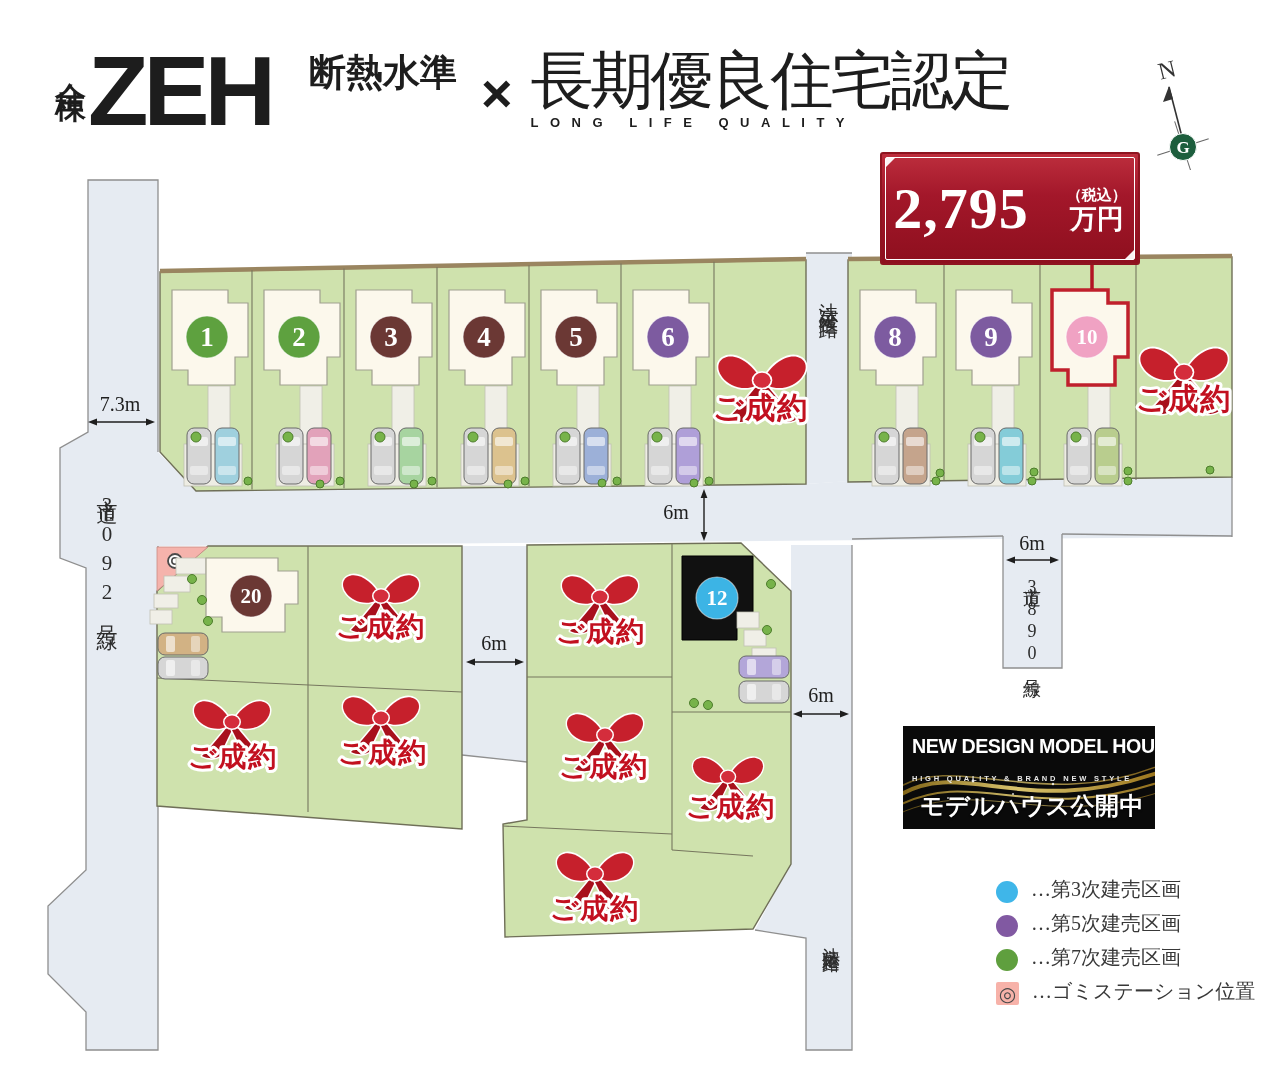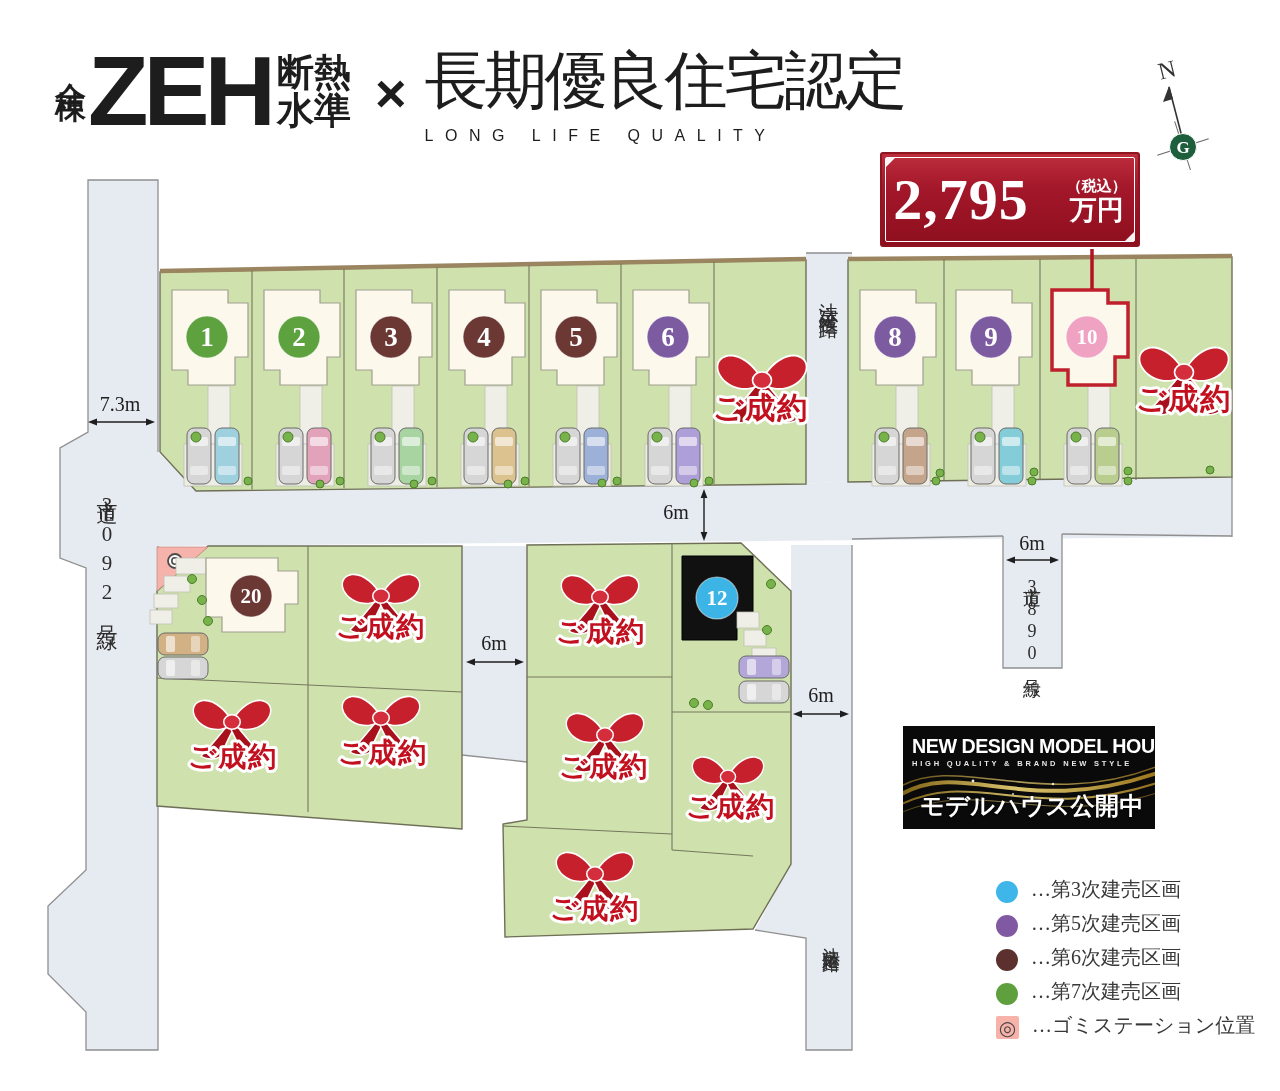--- a/index.html
+++ b/index.html
@@ -3,43 +3,43 @@
 <meta charset="utf-8">
 <style>
   html,body{margin:0;padding:0;background:#fff;}
   .page{position:relative;width:1280px;height:1091px;background:#fff;overflow:hidden;
         font-family:"Liberation Sans","DejaVu Sans",sans-serif;}
   
   .hdr{position:absolute;left:55px;top:50px;display:flex;align-items:flex-start;color:#1d1d1d;}
   .hdr-vert{writing-mode:vertical-rl;text-orientation:upright;font-size:31px;font-weight:900;
             letter-spacing:8px;line-height:1;margin-top:8px;height:86px;}
   .hdr-zeh{font-size:99px;font-weight:800;letter-spacing:-5px;line-height:.82;margin:0 6px 0 2px;text-align:center;}
-  .hdr-note{display:flex;flex-direction:column;font-size:37px;font-weight:800;line-height:1.04;margin-top:4px;}
+  .hdr-note{display:flex;flex-direction:row;font-size:37px;font-weight:800;line-height:1.04;margin-top:4px;margin-left:32px;}
   .hdr-cross{font-size:54px;font-weight:700;margin:16px 18px 0 24px;line-height:1;}
   .hdr-right{display:flex;flex-direction:column;}
   .hdr-title{font-size:63px;font-weight:400;letter-spacing:-3px;line-height:.98;white-space:nowrap;}
-  .hdr-sub{font-size:16px;font-weight:400;letter-spacing:11.5px;margin-top:15px;white-space:nowrap;}
-  
-  .price-badge{position:absolute;left:880px;top:152px;width:260px;height:95px;box-sizing:border-box;
+  .hdr-sub{font-size:13px;font-weight:700;letter-spacing:11.5px;margin-top:3px;white-space:nowrap;}
+  
+  .price-badge{position:absolute;left:880px;top:152px;width:260px;height:113px;box-sizing:border-box;
       border:2px solid #8e1420;border-radius:3px;
       background:linear-gradient(180deg,#bd2e3d 0%,#a3172a 38%,#8e0f1e 100%);
       display:flex;align-items:center;justify-content:center;color:#fff;}
   .price-inner{position:absolute;inset:3px;border:1.5px solid #fff;border-radius:2px;pointer-events:none;}
   .fold-tl{position:absolute;top:4px;left:4px;width:0;height:0;border-top:9px solid #fff;border-right:9px solid transparent;opacity:.95;}
   .fold-br{position:absolute;bottom:4px;right:4px;width:0;height:0;border-bottom:9px solid #fff;border-left:9px solid transparent;opacity:.95;}
   .price-amount{font-family:"Liberation Serif","DejaVu Serif",serif;font-size:58px;font-weight:700;letter-spacing:1px;line-height:1;}
   .price-side{display:flex;flex-direction:column;align-items:center;line-height:1.15;margin-top:4px;margin-left:38px;}
   .price-tax{font-size:15px;font-weight:700;}
   .price-unit{font-size:27px;font-weight:700;}
   
   .banner{position:absolute;left:903px;top:726px;width:252px;height:103px;background:#0a0a0a;
           box-sizing:border-box;padding:8px 9px;overflow:hidden;}
   .banner-title{position:relative;z-index:2;color:#fff;font-size:20.5px;font-weight:800;
                 letter-spacing:-.5px;white-space:nowrap;transform:scaleX(.96);transform-origin:left;}
-  .banner-sub{position:relative;z-index:2;color:#e8e8e8;font-size:7.5px;font-weight:700;letter-spacing:2.8px;margin-top:1px;white-space:nowrap;}
+  .banner-sub{position:relative;z-index:2;color:#e8e8e8;font-size:7.5px;font-weight:700;letter-spacing:2.8px;margin-top:16px;white-space:nowrap;}
   .banner-cap{position:absolute;z-index:2;left:0;right:0;bottom:7px;text-align:center;color:#fff;
               font-size:24px;font-weight:800;letter-spacing:.5px;white-space:nowrap;
               text-shadow:0 1px 2px #000;margin-left:6px;}
   .banner-swoosh{position:absolute;inset:0;z-index:1;}
   
   .legend{position:absolute;left:996px;top:869px;}
   .legend-row{display:flex;align-items:flex-end;height:34px;}
   .legend-dot{width:22px;height:22px;border-radius:50%;flex:0 0 22px;}
   .legend-gomi{width:23px;height:23px;border-radius:2px;flex:0 0 23px;display:flex;align-items:center;justify-content:center;
                color:#4a4a4a;font-size:20px;line-height:1;font-weight:700;}
@@ -370,24 +370,20 @@
   <div class="legend" id="legend">
       <div class="legend-row">
         <span class="legend-dot" style="background: rgb(63, 182, 233);"></span>
         <span class="legend-label">…第3次建売区画</span>
       </div>
       <div class="legend-row">
         <span class="legend-dot" style="background: rgb(129, 89, 162);"></span>
         <span class="legend-label">…第5次建売区画</span>
       </div>
       <div class="legend-row">
-        <span class="legend-dot" style="background: rgb(93, 48, 48);"></span>
-        <span class="legend-label">…第6次建売区画</span>
-      </div>
-      <div class="legend-row">
         <span class="legend-dot" style="background: rgb(95, 159, 62);"></span>
         <span class="legend-label">…第7次建売区画</span>
       </div>
       <div class="legend-row">
         <span class="legend-gomi" style="background: rgb(247, 178, 169);">◎</span>
         <span class="legend-label">…ゴミステーション位置</span>
       </div>
     </div>
 </div>
 

